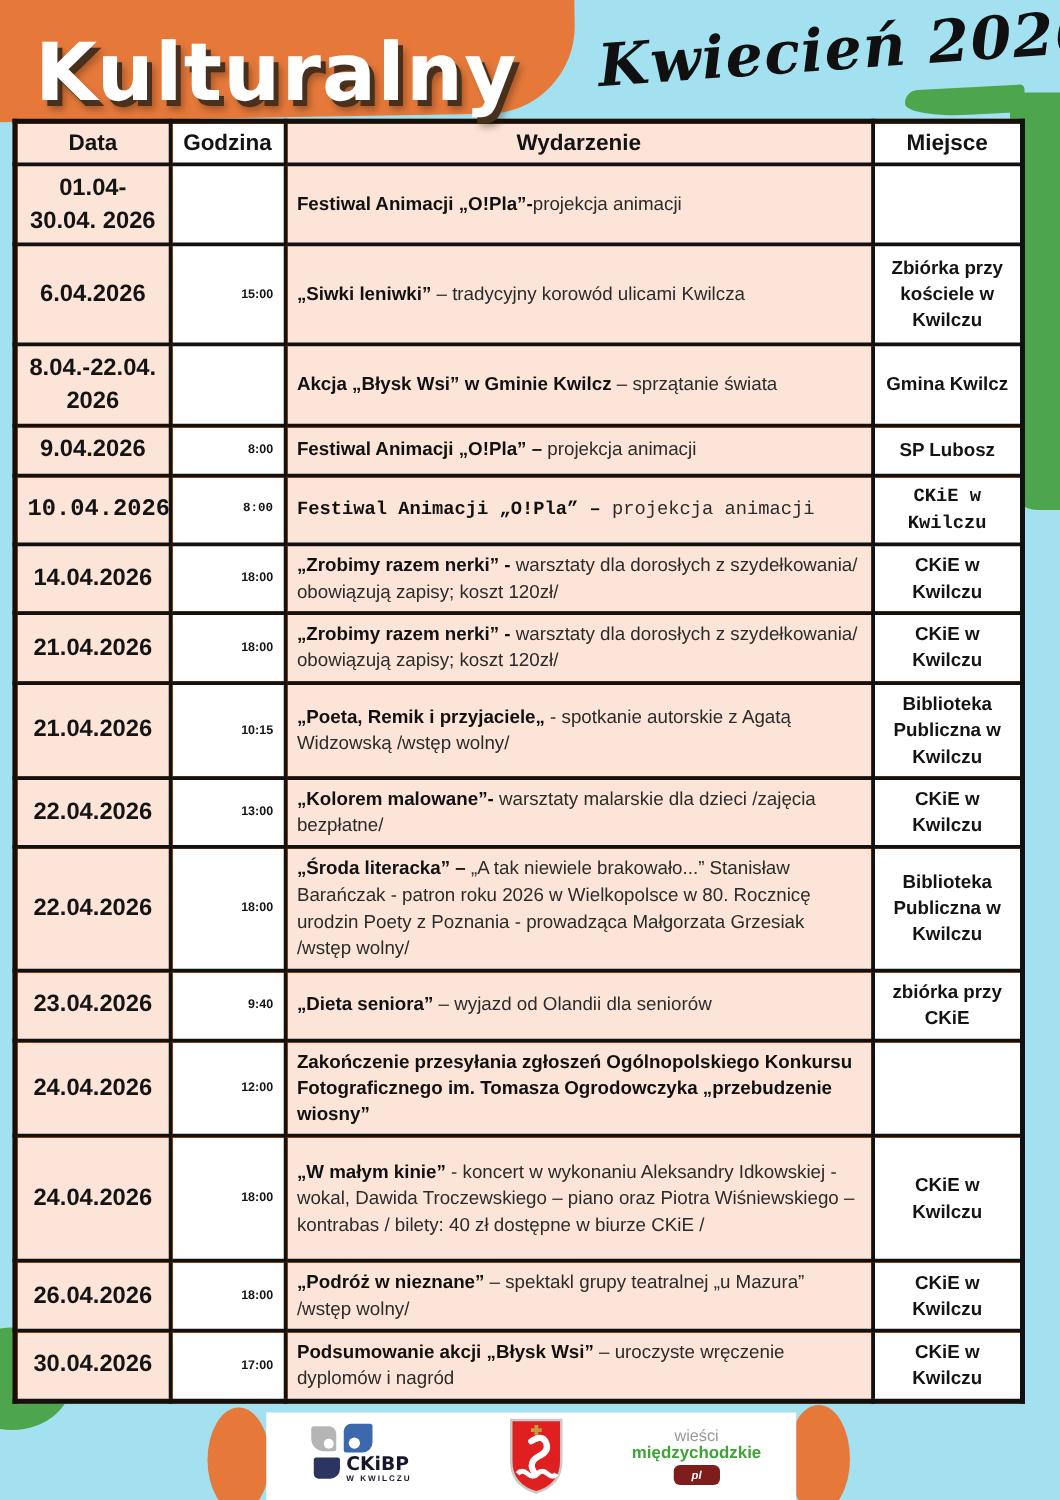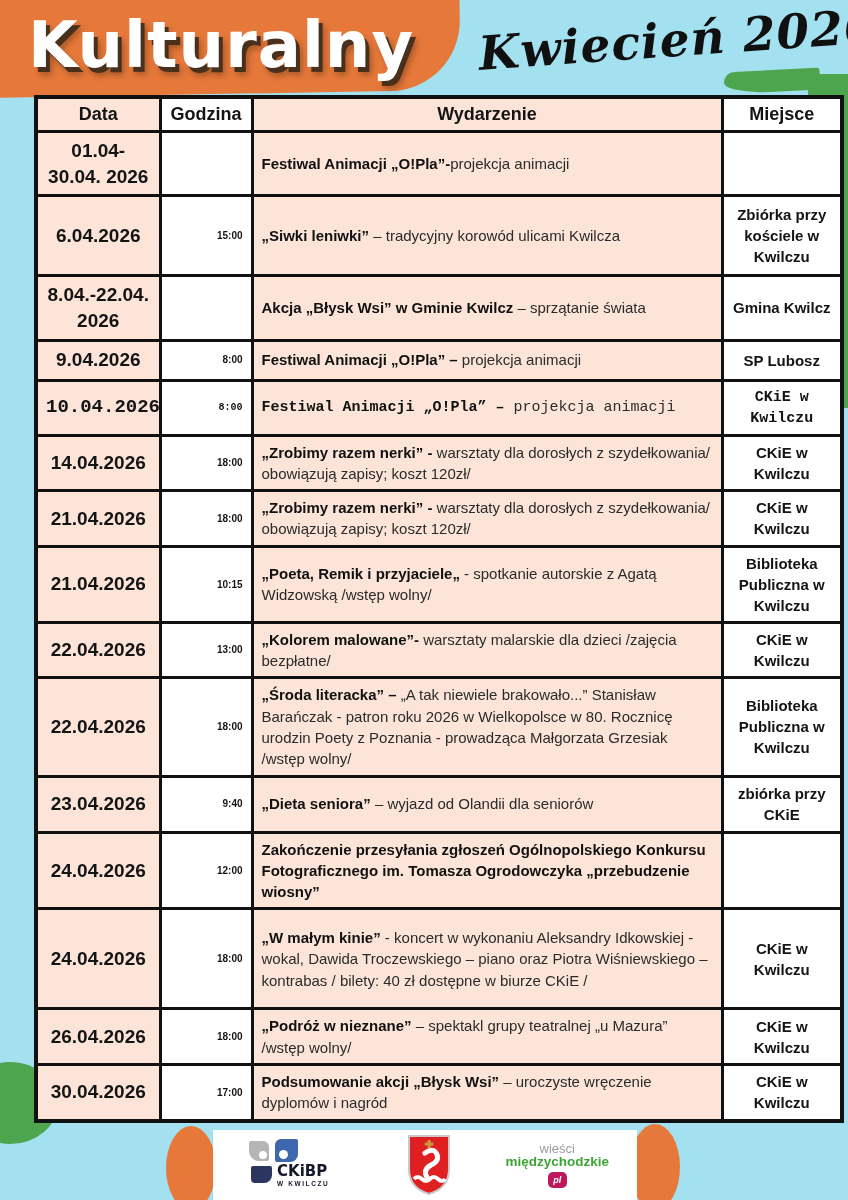--- a/index.html
+++ b/index.html
@@ -38,39 +38,39 @@
   .blob-orange-bl{
     position:absolute;left:166px;top:1126px;
     width:50px;height:84px;background:#e6793a;border-radius:50%;
   }
   .blob-orange-br{
     position:absolute;left:630px;top:1124px;
     width:50px;height:86px;background:#e6793a;border-radius:50%;
   }
   
   .title-main{
-    position:absolute;left:28px;top:8px;margin:0;
+    position:absolute;left:28px;top:22px;margin:0;
     font-family:"DejaVu Sans", sans-serif;
     font-size:64px;font-weight:bold;letter-spacing:1px;
     color:#ffffff;
     text-shadow:4px 5px 0 #48301d, 6px 8px 6px rgba(40,20,10,.35);
     z-index:6;
   }
   .title-sub{
     position:absolute;left:478px;top:12px;
     font-family:"DejaVu Serif", serif;
     font-style:italic;font-weight:bold;
     font-size:47px;letter-spacing:1px;
     color:#101010;
     transform:rotate(-4deg);
     z-index:6;white-space:nowrap;
   }
   
   table.events{
-    position:absolute;left:34px;top:95px;
+    position:absolute;left:10px;top:95px;
     width:806px;
     border-collapse:collapse;
     table-layout:fixed;
     background:#f97316;
     z-index:4;
   }
   table.events th, table.events td{
     border:3px solid #111111;
     vertical-align:middle;
     padding:5px 8px;
@@ -116,21 +116,21 @@
   .sq-navy{left:10px;top:27px;width:21px;height:17px;background:#2c3560;border-radius:2px 2px 8px 4px;}
   .logo-text{position:absolute;left:36px;top:25px;line-height:1;}
   .logo-abbr{font-family:"DejaVu Sans", sans-serif;font-weight:bold;font-size:15px;color:#17172b;letter-spacing:0;}
   .logo-loc{font-size:6.5px;font-weight:bold;color:#17172b;letter-spacing:1.6px;margin-top:2px;}
   .crest{width:48px;height:66px;}
   .logo-wiesci{text-align:center;line-height:1.05;}
   .wiesci-1{color:#9a9a9a;font-size:13px;}
   .wiesci-2{color:#3ea435;font-weight:bold;font-size:13.5px;}
   .wiesci-badge{
     display:inline-block;margin-top:3px;
-    width:19px;height:16px;background:#be185d;border-radius:5px;
+    width:37px;height:16px;background:#7f1d1d;border-radius:5px;
     color:#ffffff;font-weight:bold;font-style:italic;font-size:9px;line-height:16px;
   }
 </style>
 </head>
 <body>
 
 <div class="canvas">
 
   <div class="brush-orange-tl"></div>
   <div class="brush-green-right"></div>

